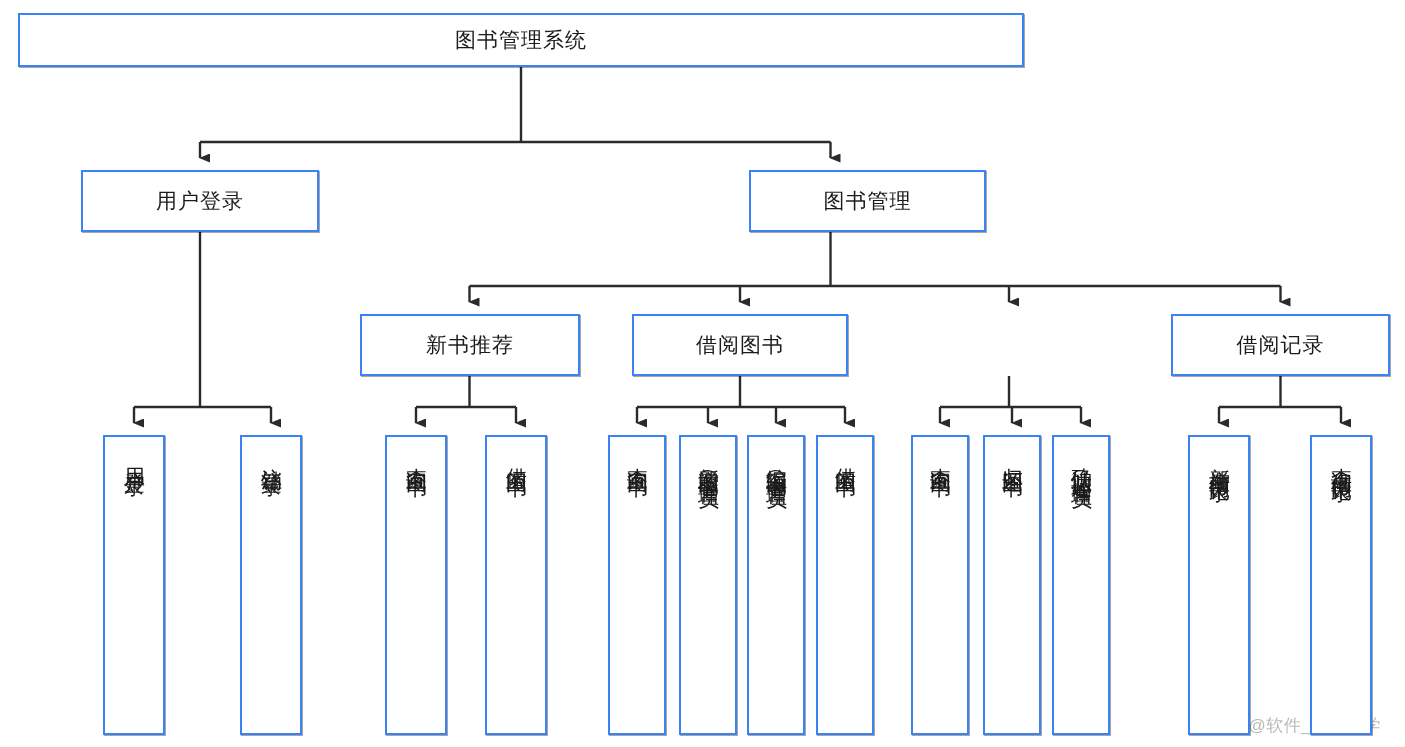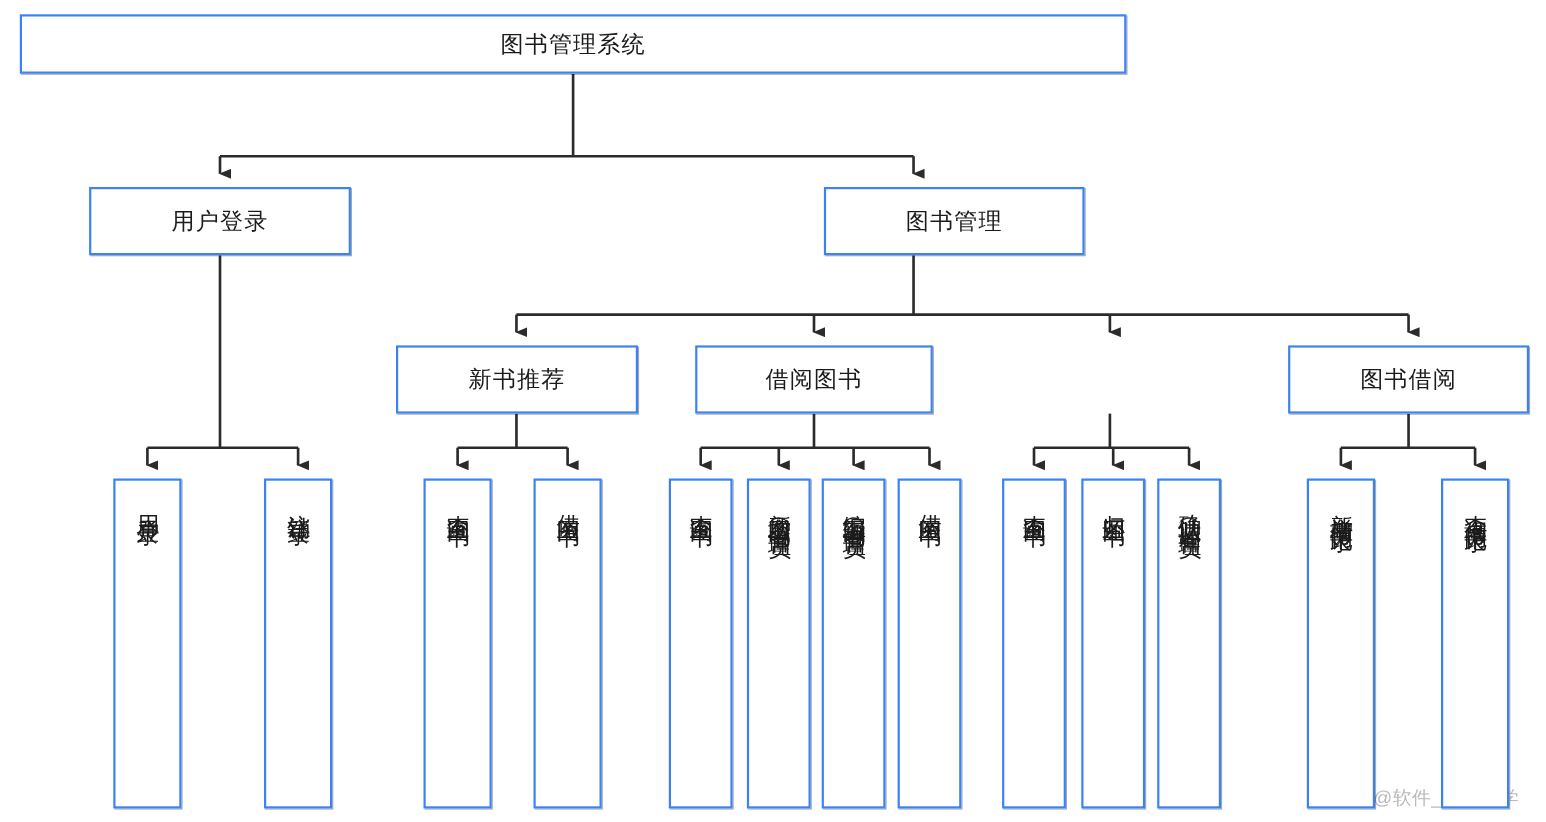--- a/index.html
+++ b/index.html
@@ -122,21 +122,21 @@
     <div class="node" style="left: 749px; top: 170px; width: 237px; height: 62px;">
       <span class="node-label">图书管理</span>
     </div>
     <div class="node" style="left: 360px; top: 314px; width: 220px; height: 62px;">
       <span class="node-label">新书推荐</span>
     </div>
     <div class="node" style="left: 632px; top: 314px; width: 216px; height: 62px;">
       <span class="node-label">借阅图书</span>
     </div>
     <div class="node" style="left: 1171px; top: 314px; width: 219px; height: 62px;">
-      <span class="node-label">图书借阅</span>
+      <span class="node-label">借阅记录</span>
     </div>
     <div class="node leaf" style="left: 103px; top: 435px; width: 62px; height: 300px;">
       <span class="node-label">用户登录</span>
     </div>
     <div class="node leaf" style="left: 240px; top: 435px; width: 62px; height: 300px;">
       <span class="node-label">注销登录</span>
     </div>
     <div class="node leaf" style="left: 385px; top: 435px; width: 62px; height: 300px;">
       <span class="node-label">查询图书</span>
     </div>

